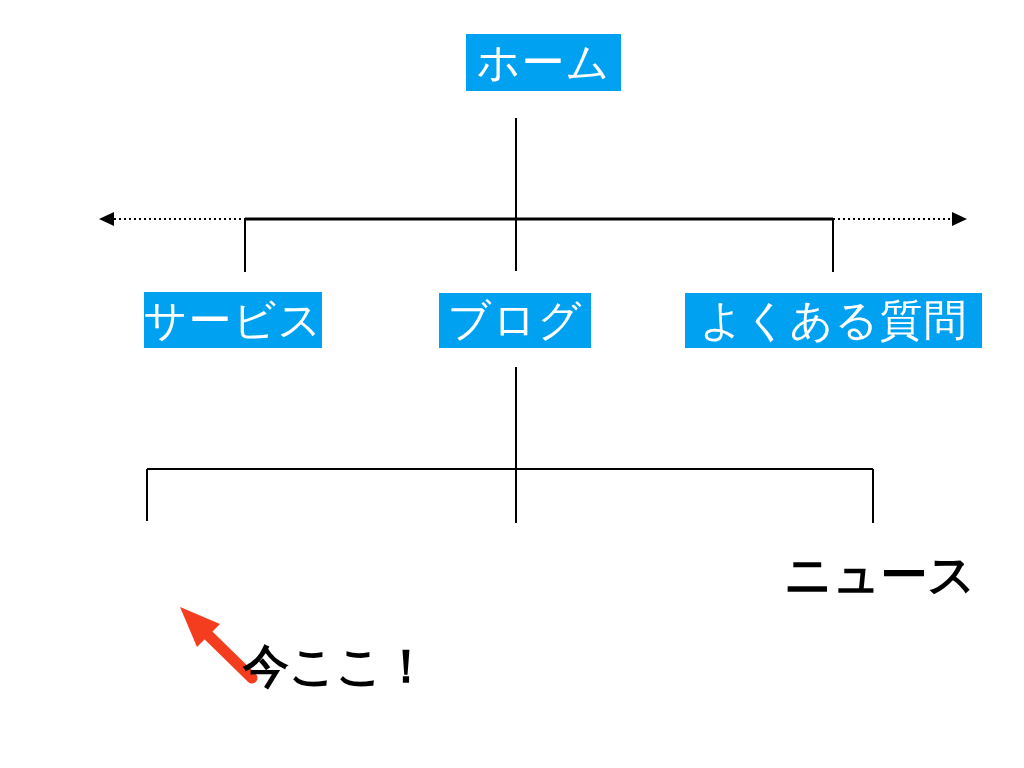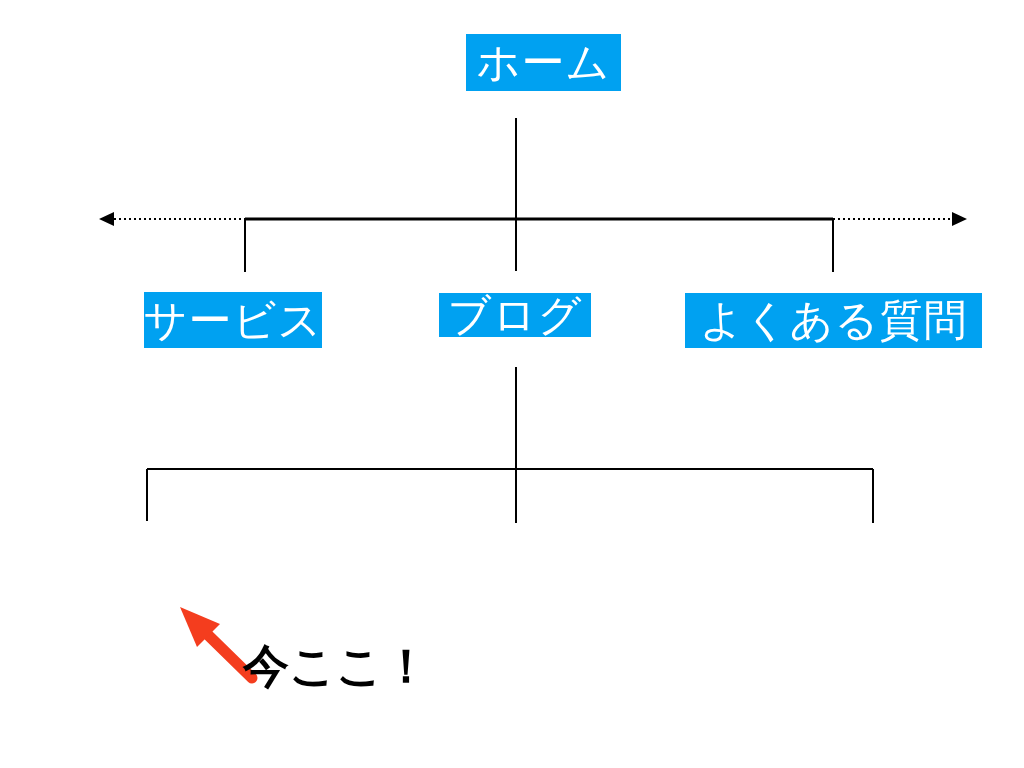--- a/index.html
+++ b/index.html
@@ -30,21 +30,21 @@
     display: flex;
     align-items: center;
     justify-content: center;
     font-size: 43px;
     line-height: 1;
     white-space: nowrap;
     letter-spacing: 1px;
   }
   .node-home      { left: 438px; top: 34px;  width: 155px; height: 57px; margin-left: 28px; }
   .node-services  { left: 144px; top: 292px; width: 178px; height: 56px; }
-  .node-blog      { left: 439px; top: 293px; width: 152px; height: 44px; }
+  .node-blog      { left: 439px; top: 293px; width: 152px; height: 55px; }
   .node-faq       { left: 685px; top: 293px; width: 297px; height: 55px; }
   .leaf {
     position: absolute;
     top: 549px;
     color: #000000;
     font-weight: bold;
     font-size: 47px;
     line-height: 1.1;
     text-align: center;
     white-space: nowrap;
@@ -101,16 +101,19 @@
   <div class="node node-services">
     <span>サービス</span>
   </div>
   <div class="node node-blog">
     <span>ブログ</span>
   </div>
   <div class="node node-faq">
     <span>よくある質問</span>
   </div>
 
+  <div class="leaf leaf-news">
+    <span>ニュース</span>
+  </div>
 
   <div class="annotation-text">今ここ！</div>
 
 </div>
 
 </body></html>

